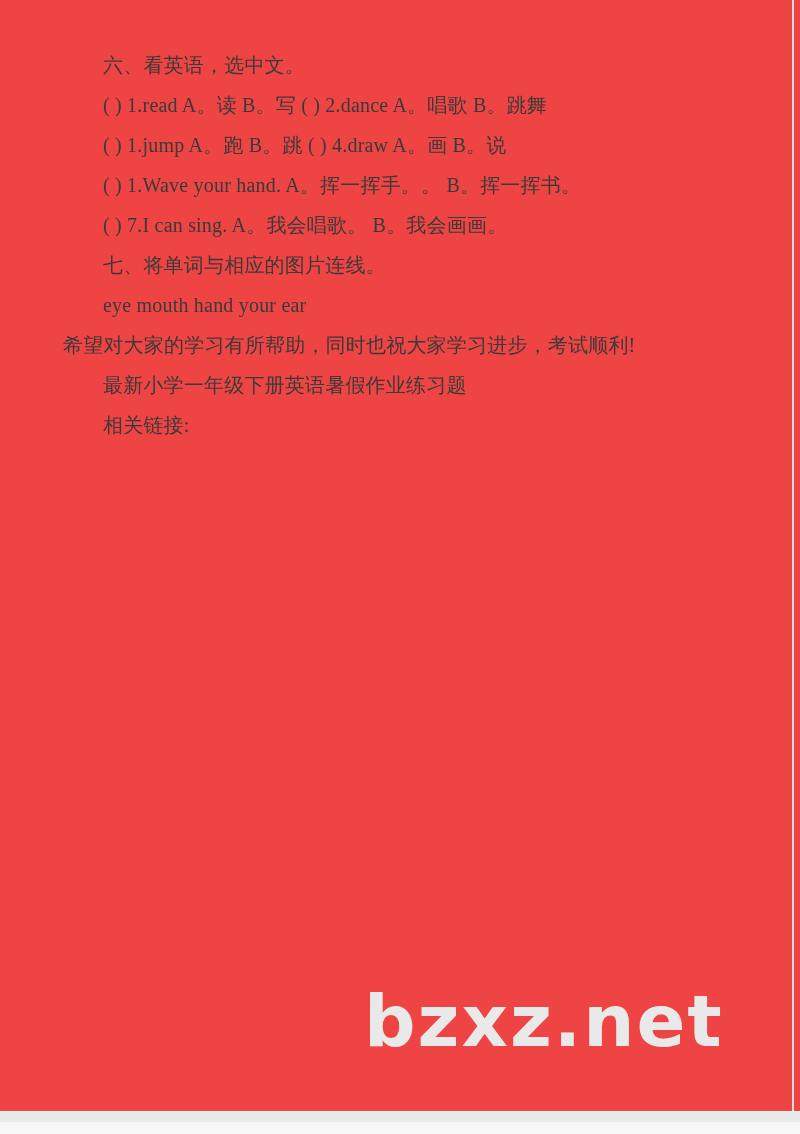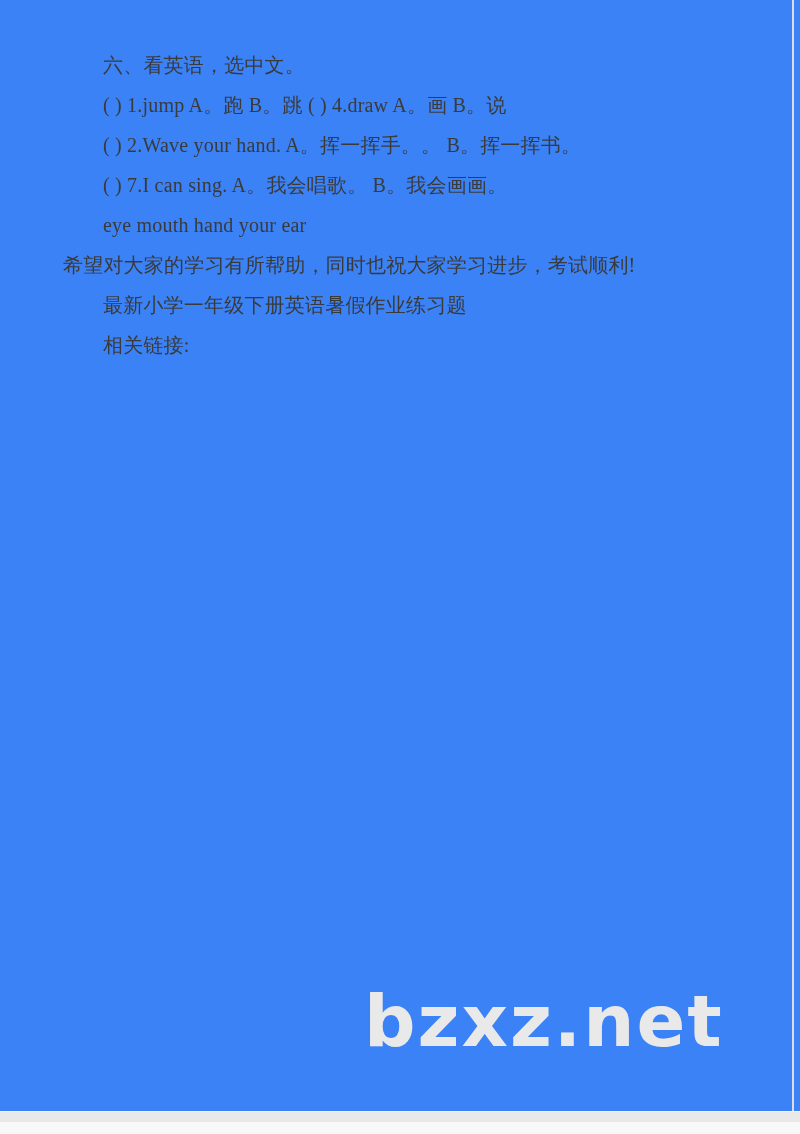--- a/index.html
+++ b/index.html
@@ -5,21 +5,21 @@
   * { margin: 0; padding: 0; box-sizing: border-box; }
   html, body {
     width: 800px; height: 1134px;
     background: #ffffff;
     font-family: "Liberation Serif", "DejaVu Serif", serif;
     overflow: hidden;
   }
   .page {
     position: relative;
     width: 800px; height: 1134px;
-    background: #3b82f6;
+    background: #ef4444;
     text-decoration: underline;
   }
   .doc-content {
     position: absolute;
     left: 63px; top: 45px; right: 57px;
     color: #3a3a3a;
     font-size: 20px;
   }
   .doc-line {
     height: 40px;
@@ -60,24 +60,26 @@
 </style>
 </head>
 <body>
 
 <div class="page">
 
   <div class="doc-content">
 
     <p class="doc-line indent">六、看英语，选中文。</p>
 
+    <p class="doc-line indent">( ) 1.read A。读  B。写 ( ) 2.dance A。唱歌  B。跳舞</p>
     <p class="doc-line indent">( ) 1.jump A。跑  B。跳 ( ) 4.draw A。画  B。说</p>
-    <p class="doc-line indent">( ) 2.Wave your hand. A。挥一挥手。。  B。挥一挥书。</p>
+    <p class="doc-line indent">( ) 1.Wave your hand. A。挥一挥手。。  B。挥一挥书。</p>
     <p class="doc-line indent">( ) 7.I can sing. A。我会唱歌。  B。我会画画。</p>
 
+    <p class="doc-line indent">七、将单词与相应的图片连线。</p>
 
     <p class="doc-line indent">eye mouth hand your ear</p>
 
     <p class="doc-line">希望对大家的学习有所帮助，同时也祝大家学习进步，考试顺利!</p>
 
     <p class="doc-line indent">最新小学一年级下册英语暑假作业练习题</p>
     <p class="doc-line indent">相关链接:</p>
 
   </div>
 

